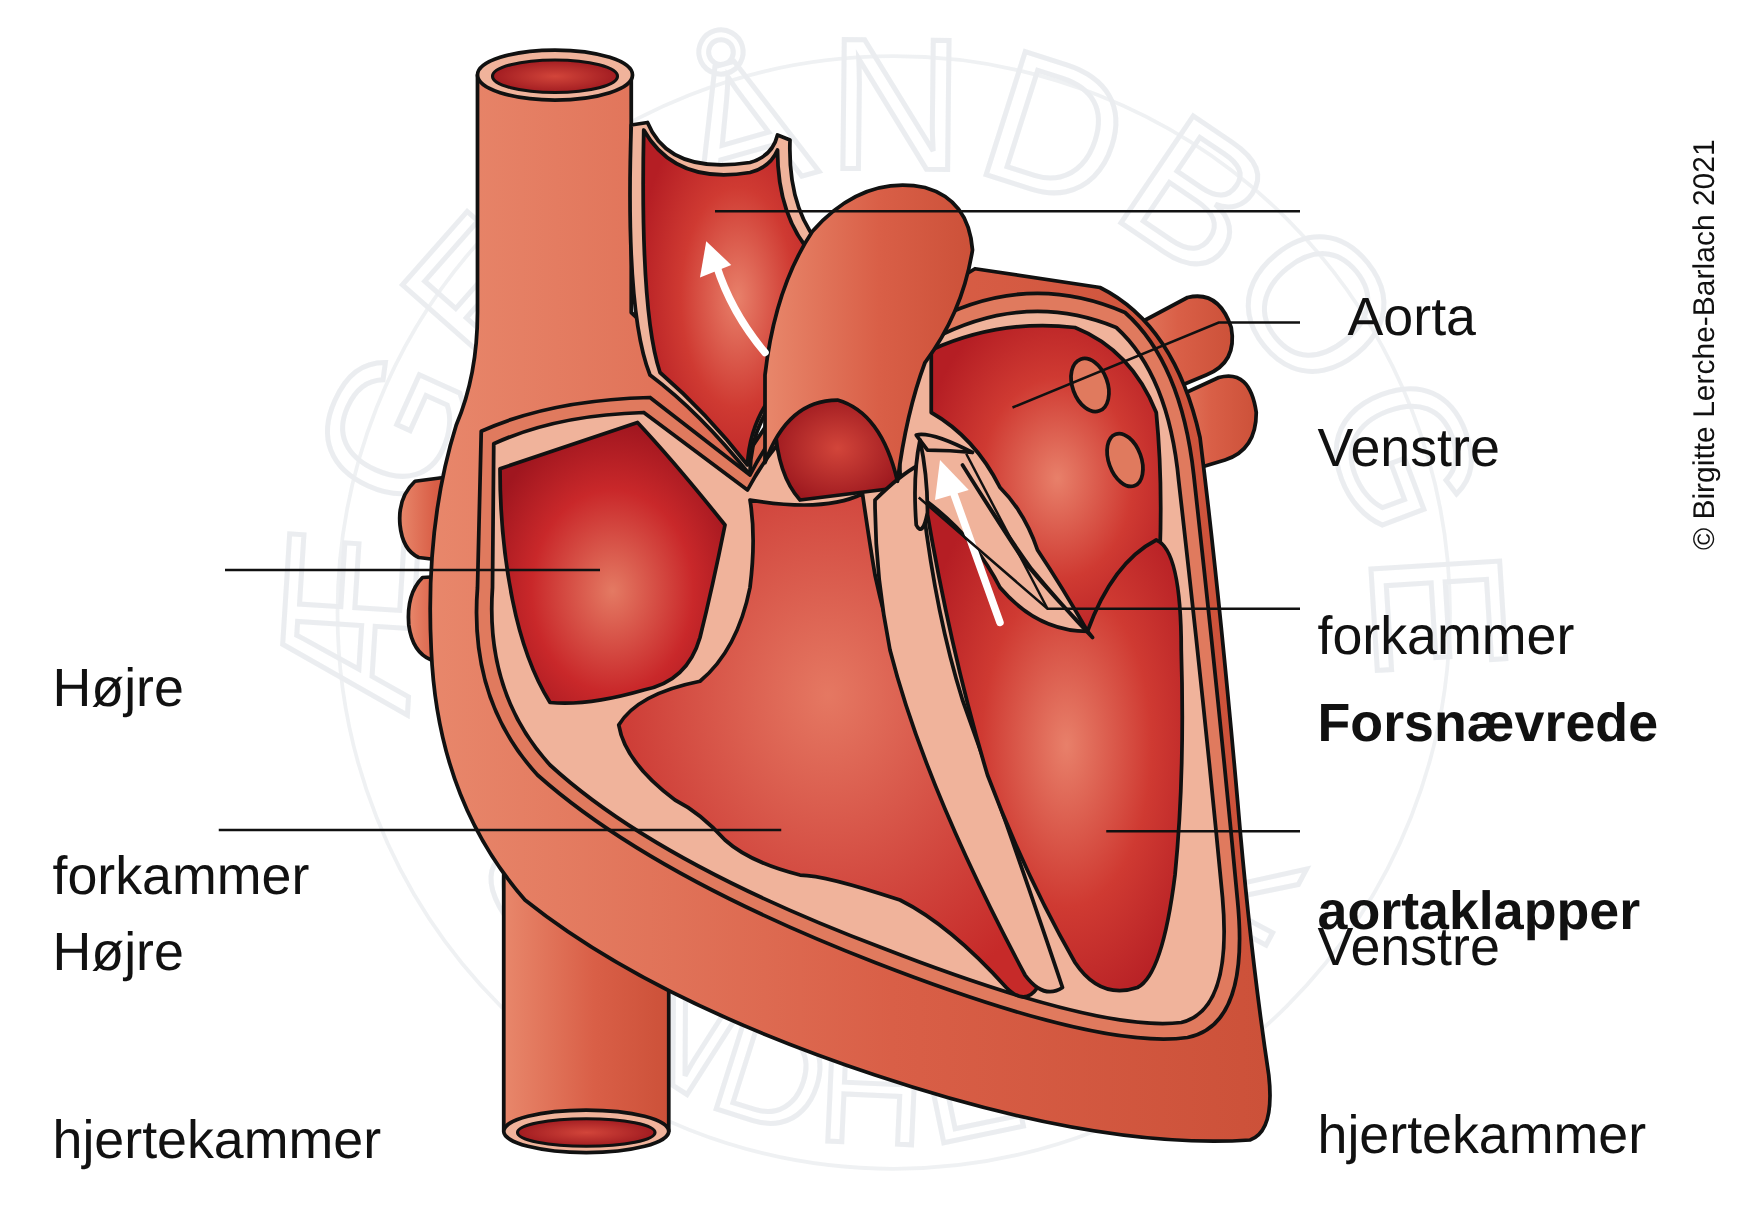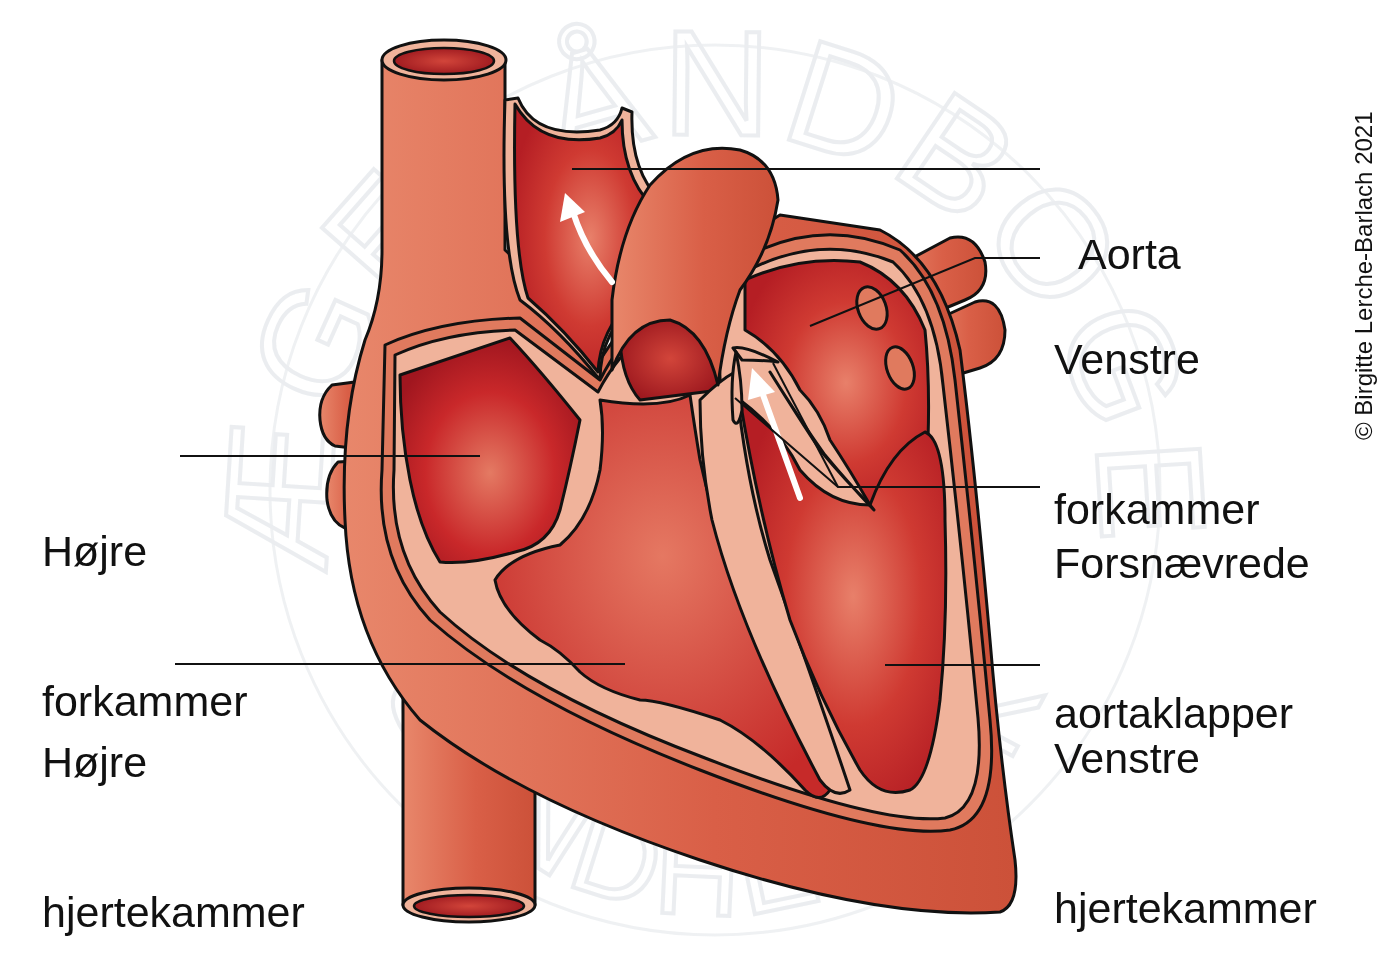--- a/index.html
+++ b/index.html
@@ -151,21 +151,21 @@
   </svg>
 
   
   <div class="label" style="left:1054px; top:129px;margin-left:24px;">
     <span>Aorta</span>
   </div>
   <div class="label" style="left:1054px; top:234px;">
     <span>Venstre</span>
     <span>forkammer</span>
   </div>
-  <div class="label" style="left:1054px; top:438px;">
+  <div class="label" style="left:1054px; top:454px;font-weight:bold;">
     <span>Forsnævrede</span>
     <span>aortaklapper</span>
   </div>
   <div class="label" style="left:1054px; top:633px;">
     <span>Venstre</span>
     <span>hjertekammer</span>
     
   </div>
   <div class="label" style="left:42px; top:426px;">
     <span>Højre</span>

